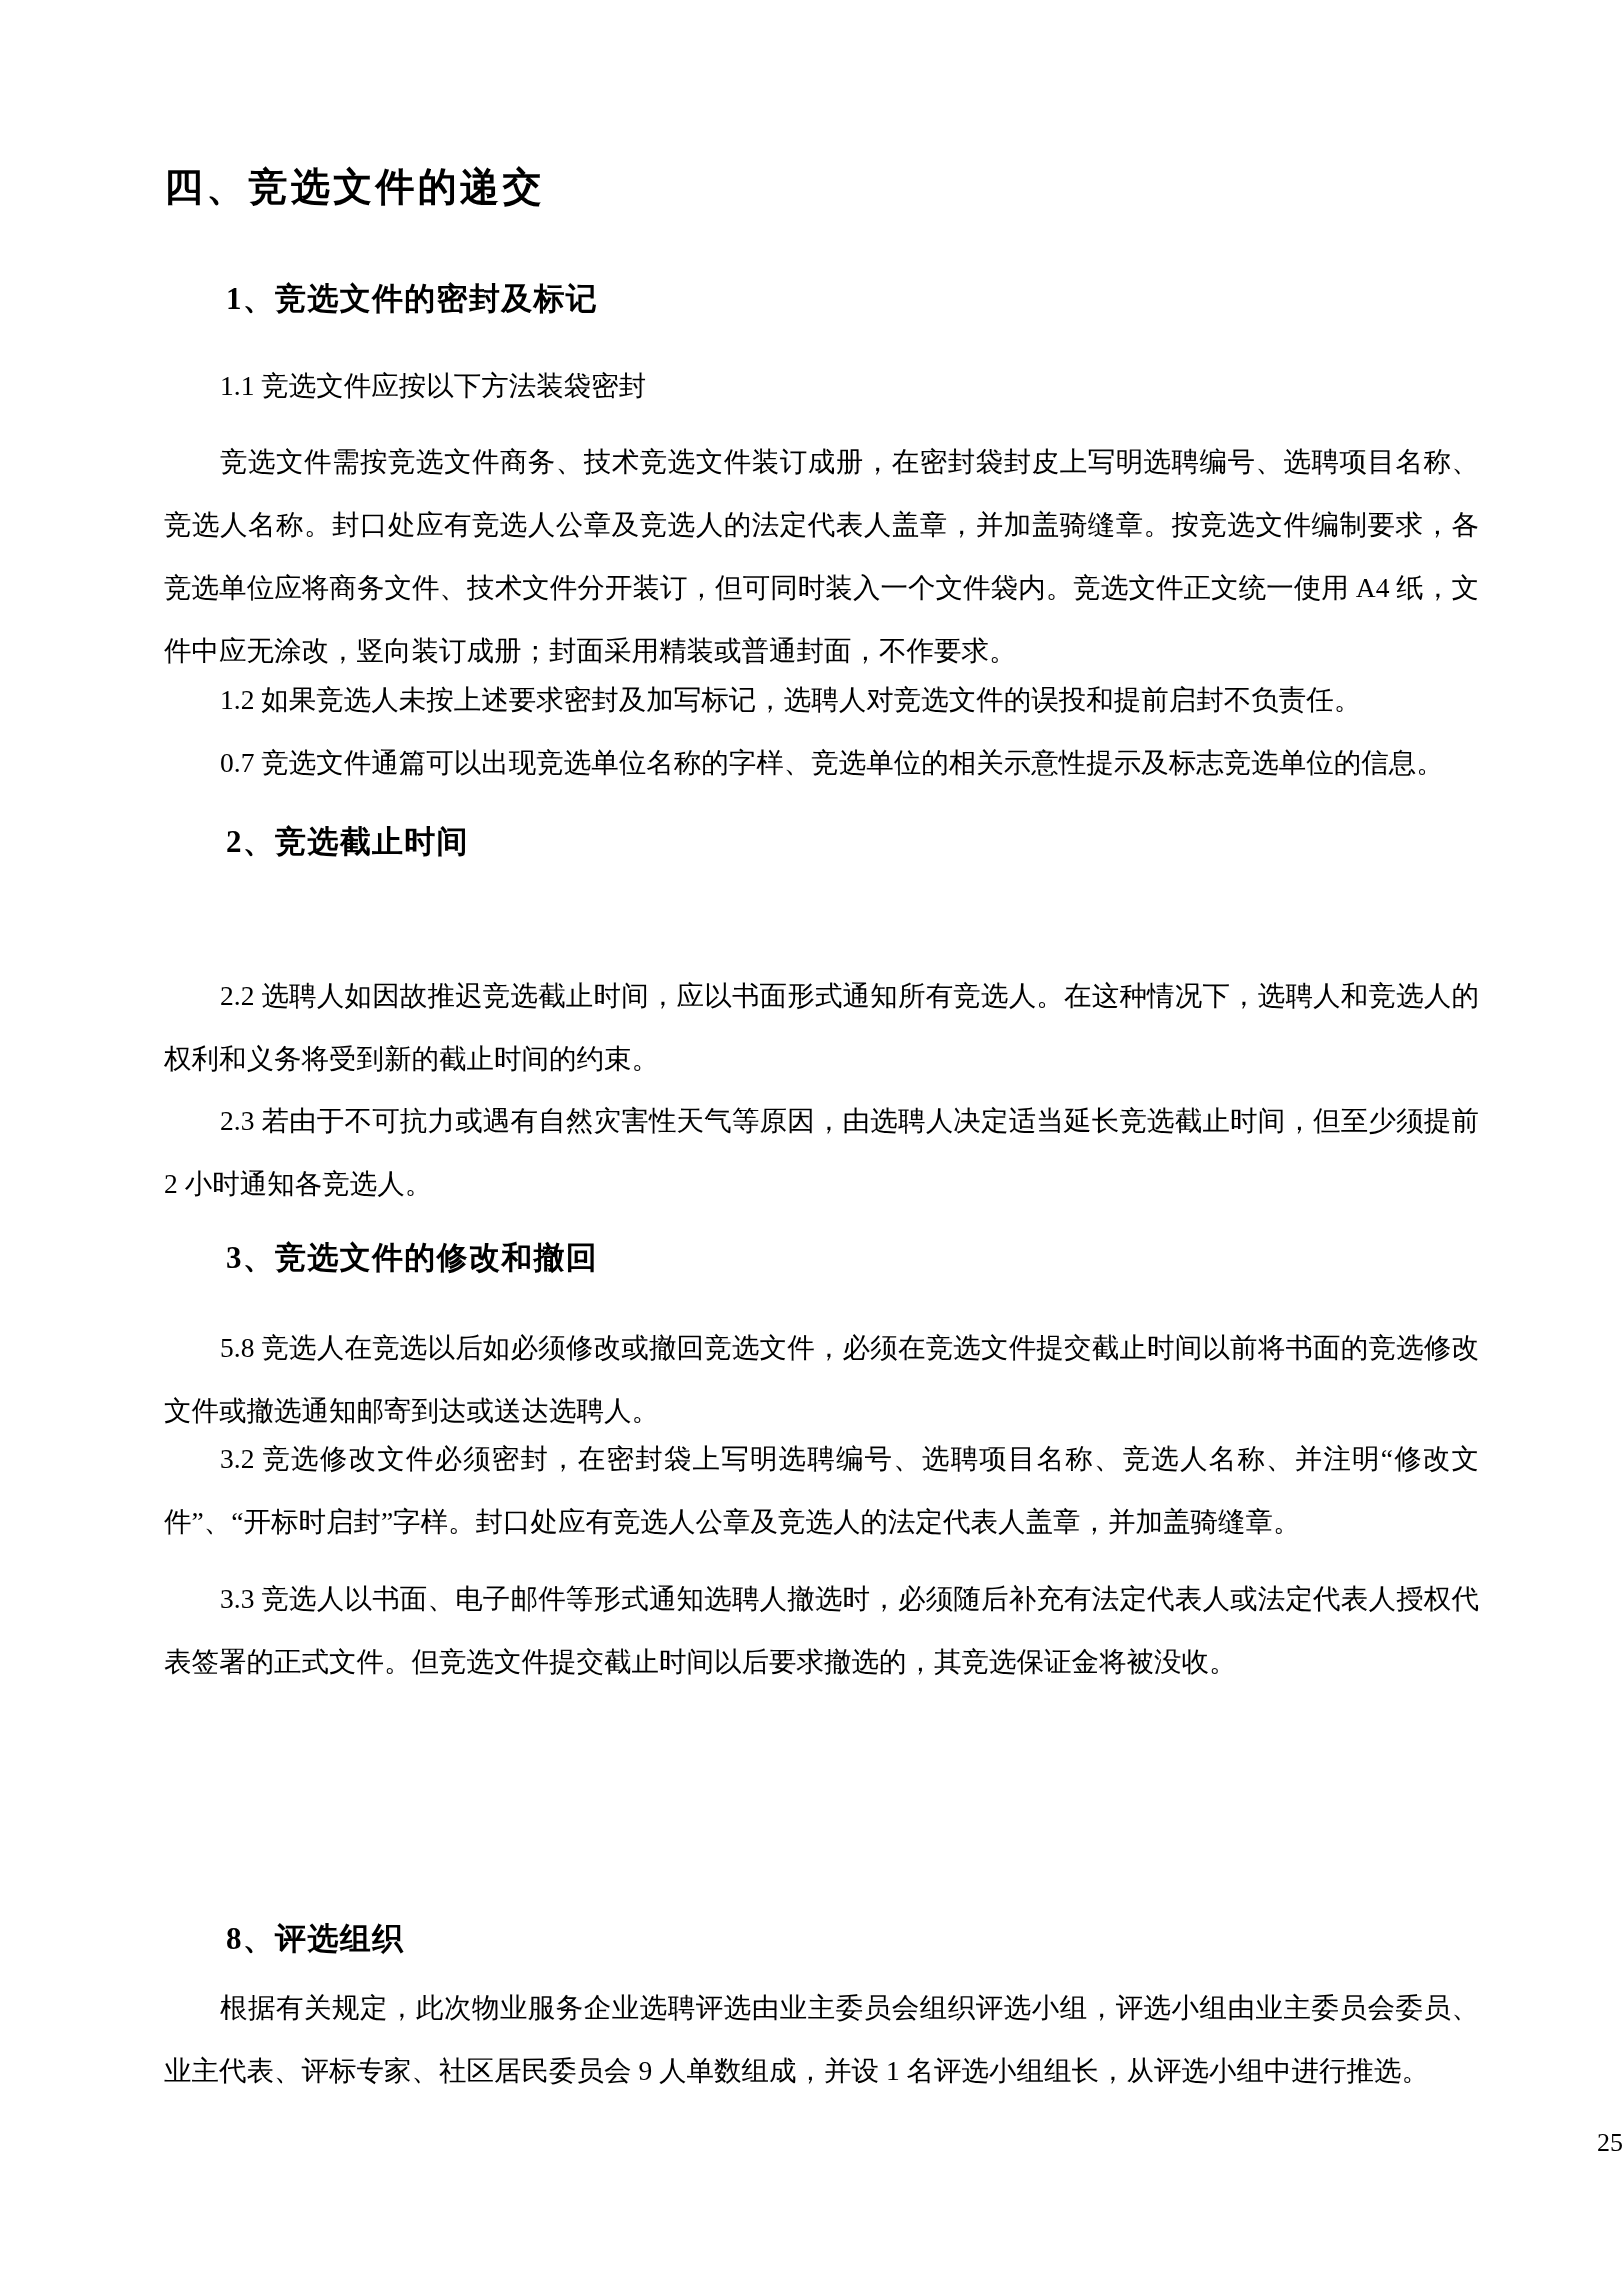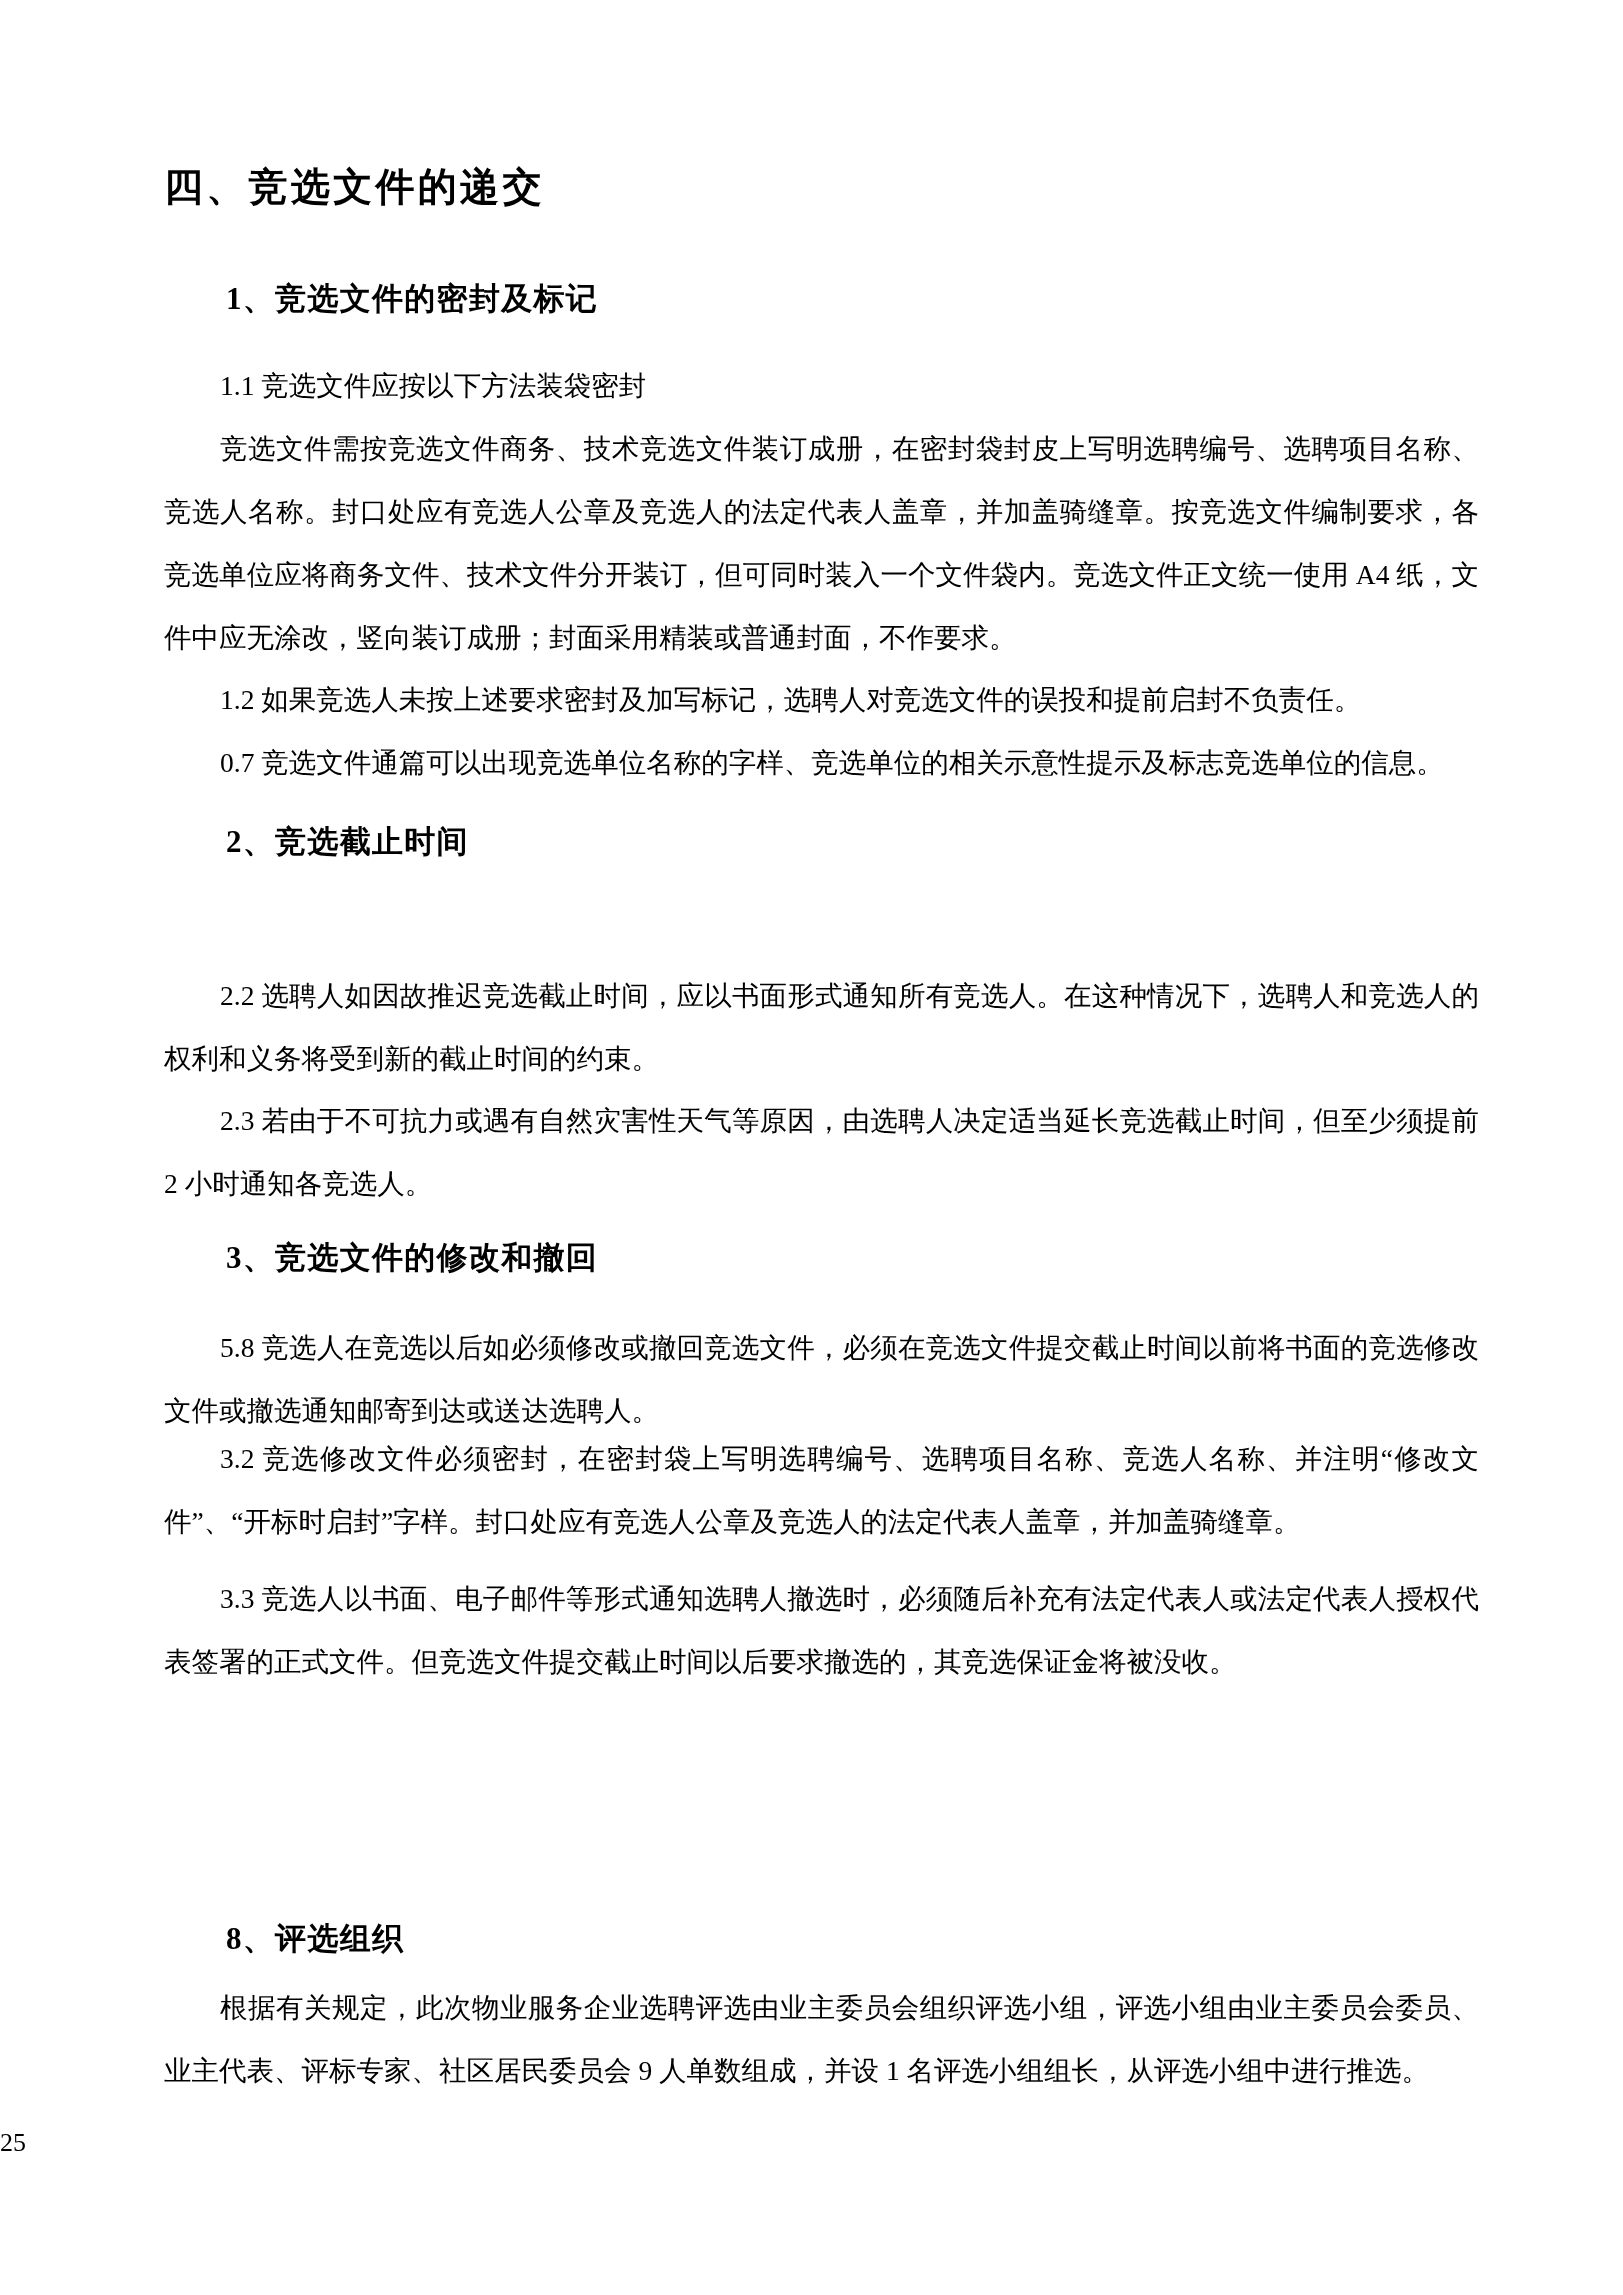--- a/index.html
+++ b/index.html
@@ -42,37 +42,37 @@
     line-height: 63px;
     text-align: justify;
     text-justify: inter-character;
     text-indent: 56px;
     word-break: break-all;
   }
   .pagenum {
     position: absolute;
     left: 0;
     width: 1623px;
-    text-align: left;
+    text-align: right;
     font-size: 26px;
     line-height: 31px;
   }
 </style>
 </head>
 <body>
 
 <div class="page">
 
   <div class="block h1" style="top:162px">四、竞选文件的递交</div>
 
   <div class="block h2" style="top:279px">1、竞选文件的密封及标记</div>
 
   <div class="block body-p" style="top:354px">1.1 竞选文件应按以下方法装袋密封</div>
 
-  <div class="block body-p" style="top:417px">竞选文件需按竞选文件商务、技术竞选文件装订成册，在密封袋封皮上写明选聘编号、选聘项目名称、竞选人名称。封口处应有竞选人公章及竞选人的法定代表人盖章，并加盖骑缝章。按竞选文件编制要求，各竞选单位应将商务文件、技术文件分开装订，但可同时装入一个文件袋内。竞选文件正文统一使用 A4 纸，文件中应无涂改，竖向装订成册；封面采用精装或普通封面，不作要求。</div>
+  <div class="block body-p" style="top:430px">竞选文件需按竞选文件商务、技术竞选文件装订成册，在密封袋封皮上写明选聘编号、选聘项目名称、竞选人名称。封口处应有竞选人公章及竞选人的法定代表人盖章，并加盖骑缝章。按竞选文件编制要求，各竞选单位应将商务文件、技术文件分开装订，但可同时装入一个文件袋内。竞选文件正文统一使用 A4 纸，文件中应无涂改，竖向装订成册；封面采用精装或普通封面，不作要求。</div>
 
   <div class="block body-p" style="top:668px">1.2 如果竞选人未按上述要求密封及加写标记，选聘人对竞选文件的误投和提前启封不负责任。</div>
 
   <div class="block body-p" style="top:731px">0.7 竞选文件通篇可以出现竞选单位名称的字样、竞选单位的相关示意性提示及标志竞选单位的信息。</div>
 
   <div class="block h2" style="top:822px">2、竞选截止时间</div>
 
 
   <div class="block body-p" style="top:964px">2.2 选聘人如因故推迟竞选截止时间，应以书面形式通知所有竞选人。在这种情况下，选聘人和竞选人的权利和义务将受到新的截止时间的约束。</div>
 

